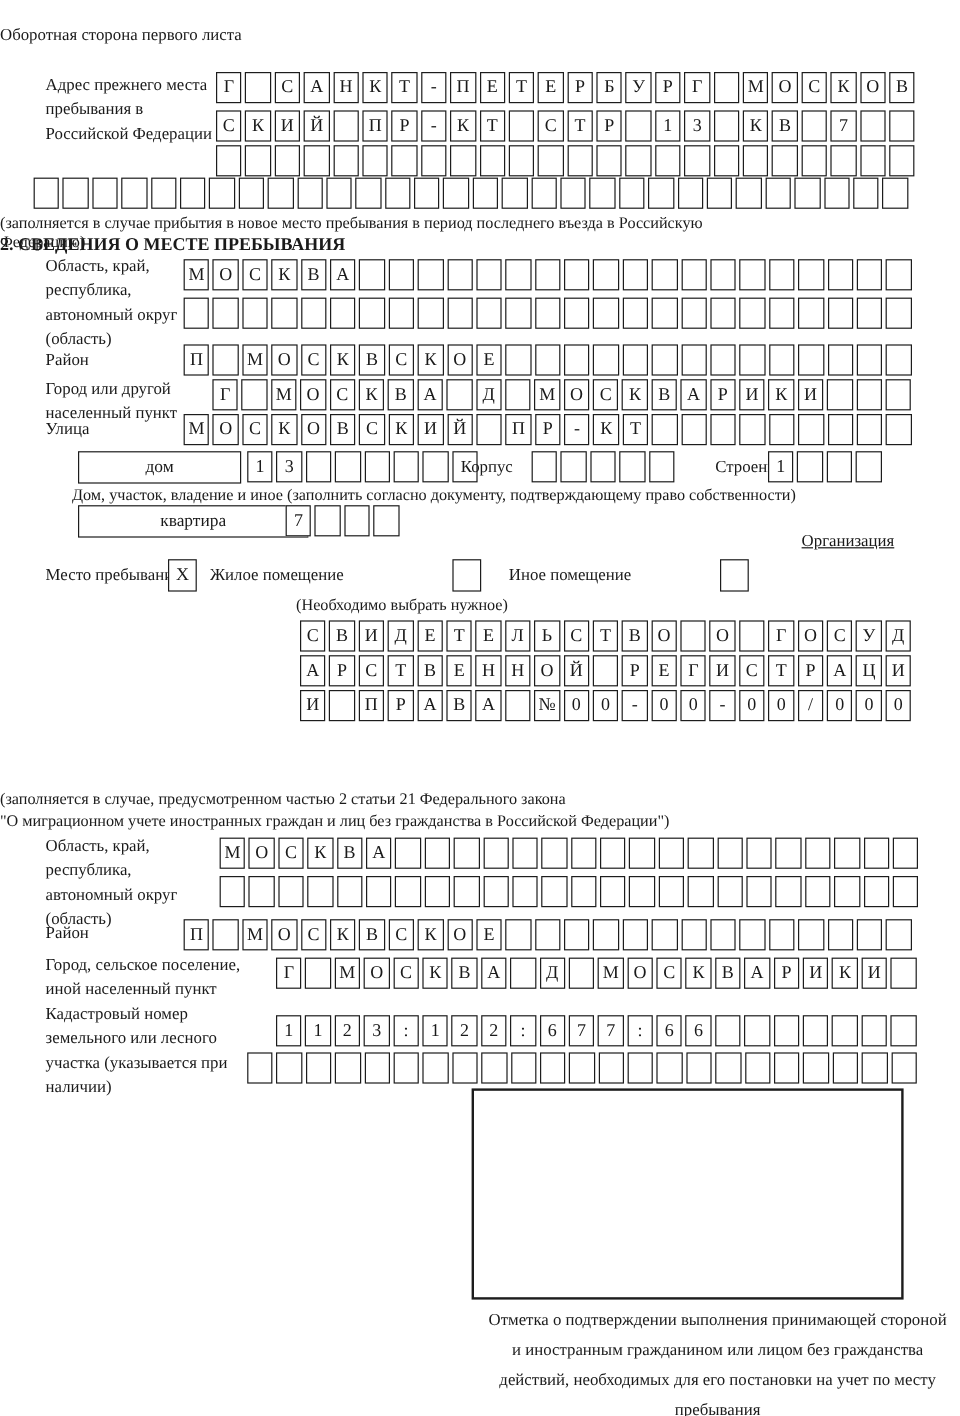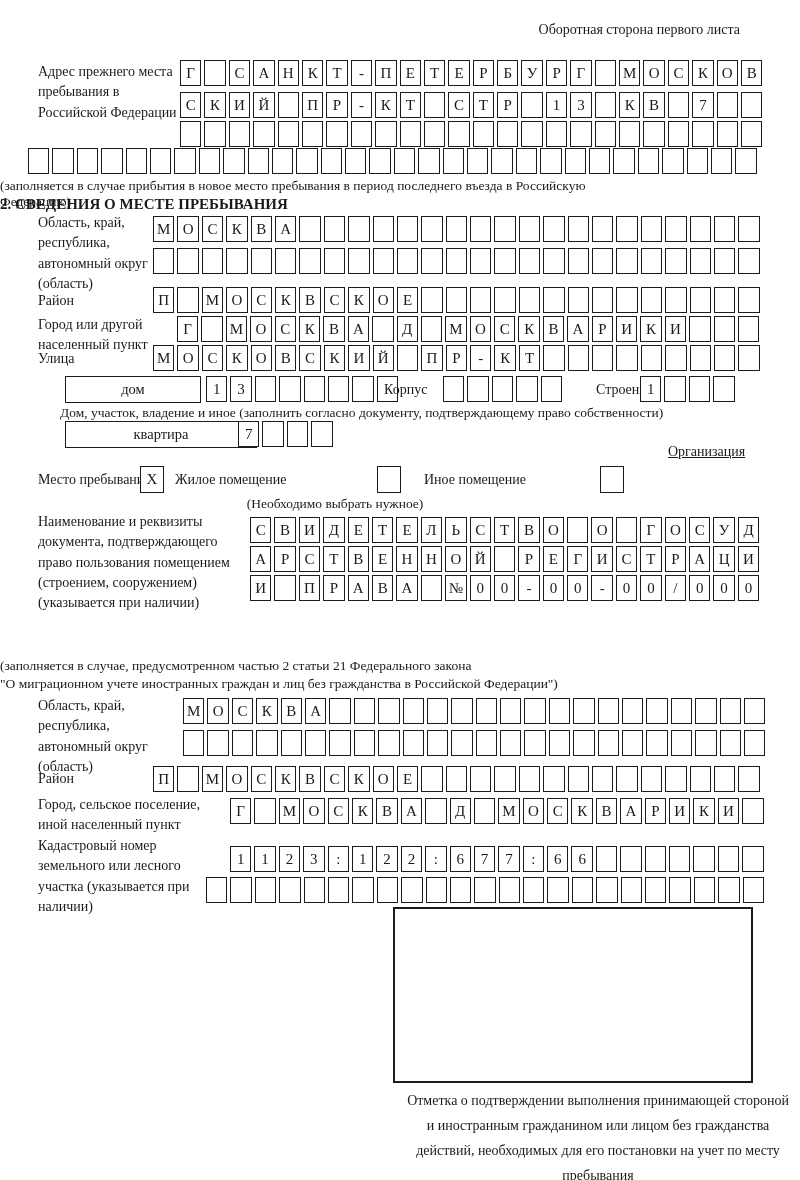--- a/index.html
+++ b/index.html
@@ -28,21 +28,21 @@
     border:1.7px solid #1c1c1c;background:#fff;
     display:flex;align-items:center;justify-content:center;font-size:15px;
   }
   .stampbox{position:absolute;box-sizing:border-box;border:2px solid #1c1c1c;background:#fff;}
 </style>
 </head>
 <body>
 
 <div class="page">
 
-  <div class="abs label" style="left:0;top:20px;width:740px;text-align:right;">Оборотная сторона первого листа</div>
+  <div class="abs label" style="left:0;top:20px;width:740px;text-align:left;">Оборотная сторона первого листа</div>
 
   <div class="abs label" style="left:38px;top:62px;width:140px;">Адрес прежнего места пребывания в Российской Федерации</div>
   <div class="cellrow" style="left:180px;top:60px;">
       <div class="cell">Г</div>
       <div class="cell"></div>
       <div class="cell">С</div>
       <div class="cell">А</div>
       <div class="cell">Н</div>
       <div class="cell">К</div>
       <div class="cell">Т</div>
@@ -332,21 +332,20 @@
 
   <div class="abs label" style="left:38px;top:470px;">Место пребывания:</div>
   <div class="checkbox" style="left:140px;top:466px;">X</div>
   <div class="abs label" style="left:175px;top:470px;">Жилое помещение</div>
   <div class="checkbox" style="left:377px;top:466px;"></div>
   <div class="abs label" style="left:424px;top:470px;">Иное помещение</div>
   <div class="checkbox" style="left:600px;top:466px;"></div>
   <div class="abs label" style="left:668px;top:442px;text-decoration:underline;">Организация</div>
   <div class="abs note" style="left:230px;top:496px;width:210px;text-align:center;">(Необходимо выбрать нужное)</div>
 
-  <div class="abs label" style="left:38px;top:512px;width:210px;">Наименование и реквизиты документа, подтверждающего право пользования помещением (строением, сооружением) (указывается при наличии)</div>
   <div class="cellrow" style="left:250px;top:517px;">
       <div class="cell">С</div>
       <div class="cell">В</div>
       <div class="cell">И</div>
       <div class="cell">Д</div>
       <div class="cell">Е</div>
       <div class="cell">Т</div>
       <div class="cell">Е</div>
       <div class="cell">Л</div>
       <div class="cell">Ь</div>

